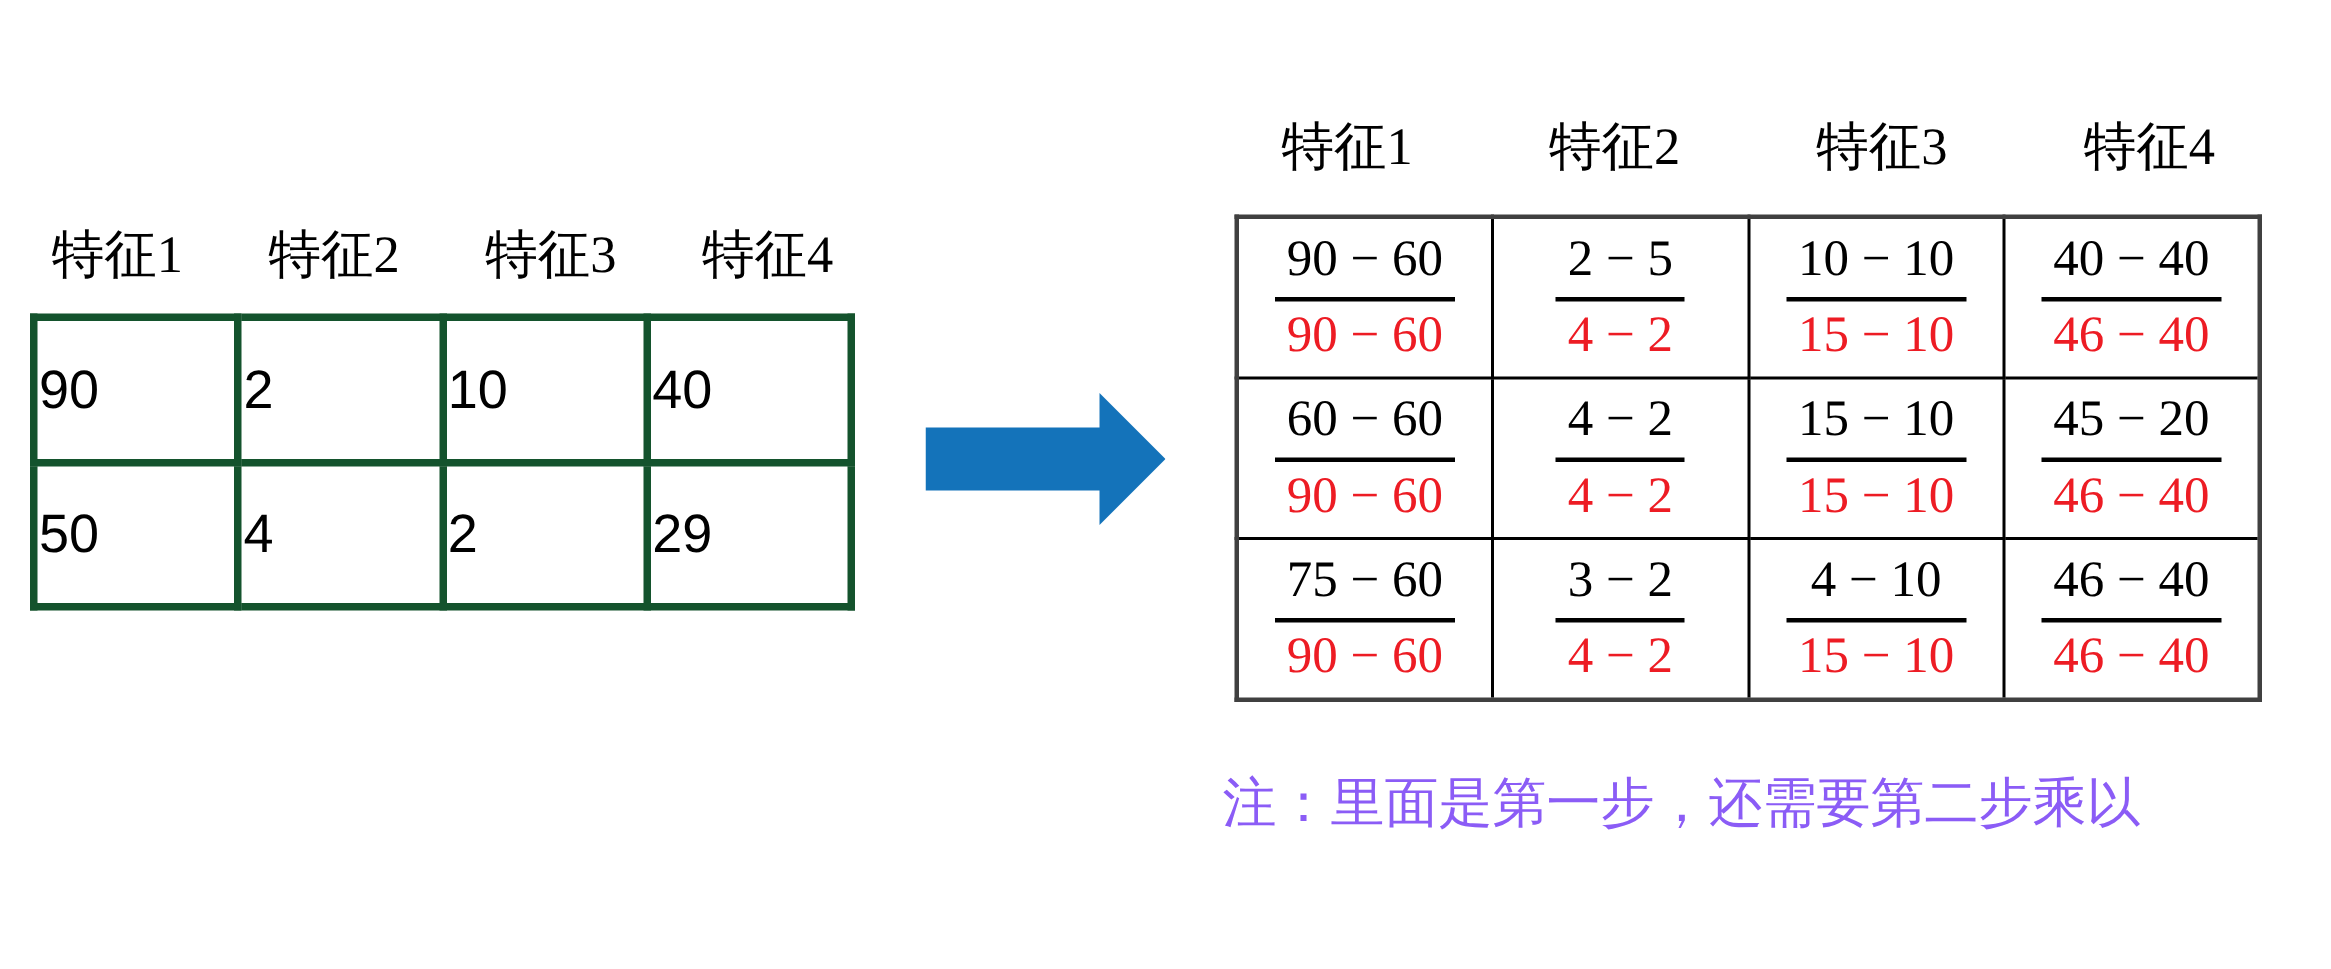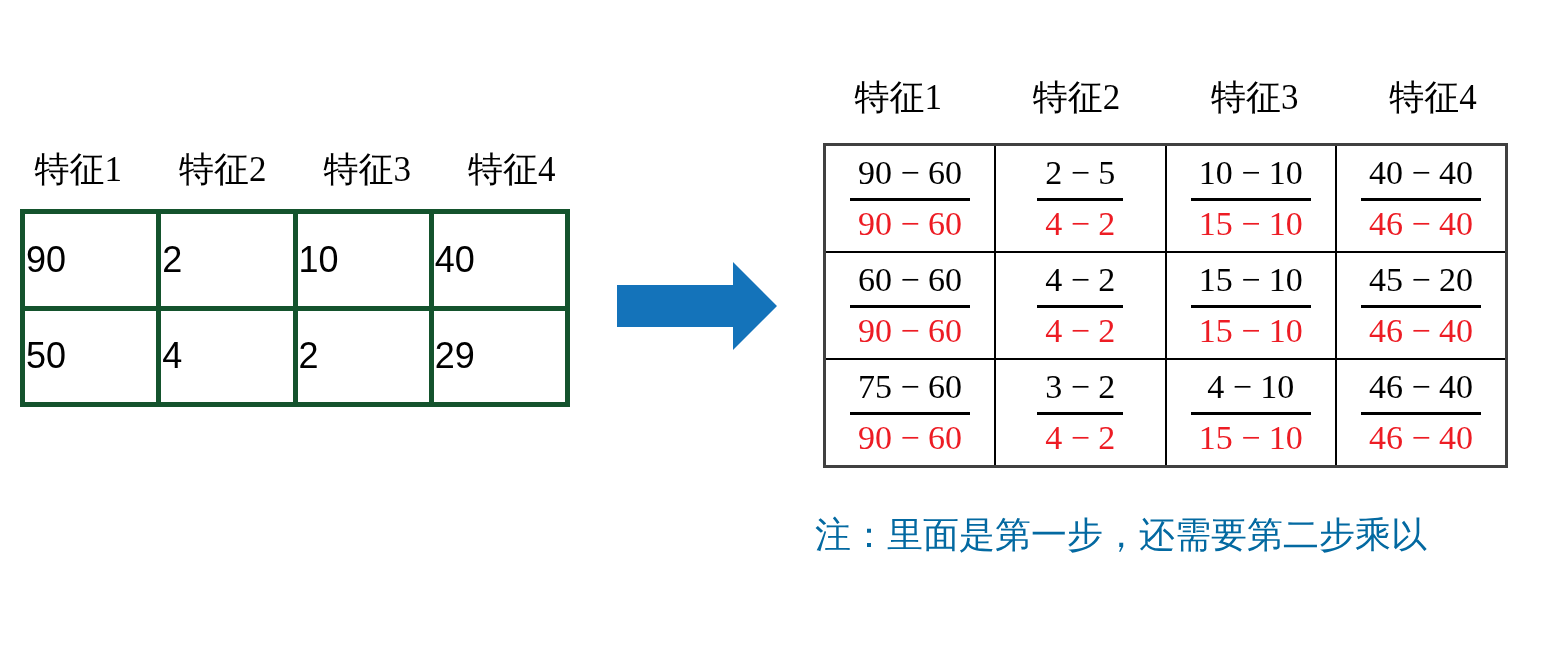--- a/index.html
+++ b/index.html
@@ -79,21 +79,21 @@
   
   .arrow-wrap { position: absolute; left: 617px; top: 262px; width: 160px; height: 88px; }
 
   
   .note {
     position: absolute;
     left: 815px; top: 510px;
     width: 740px;
     font-size: 36px;
     line-height: 50px;
-    color: #0369a1;
+    color: #8b5cf6;
   }
   .note .note-line { white-space: nowrap; }
 </style>
 </head>
 <body>
 
 <div class="canvas">
 
   <div class="hdr-row src-hdrs">
     <div class="hdr">特征1</div>

